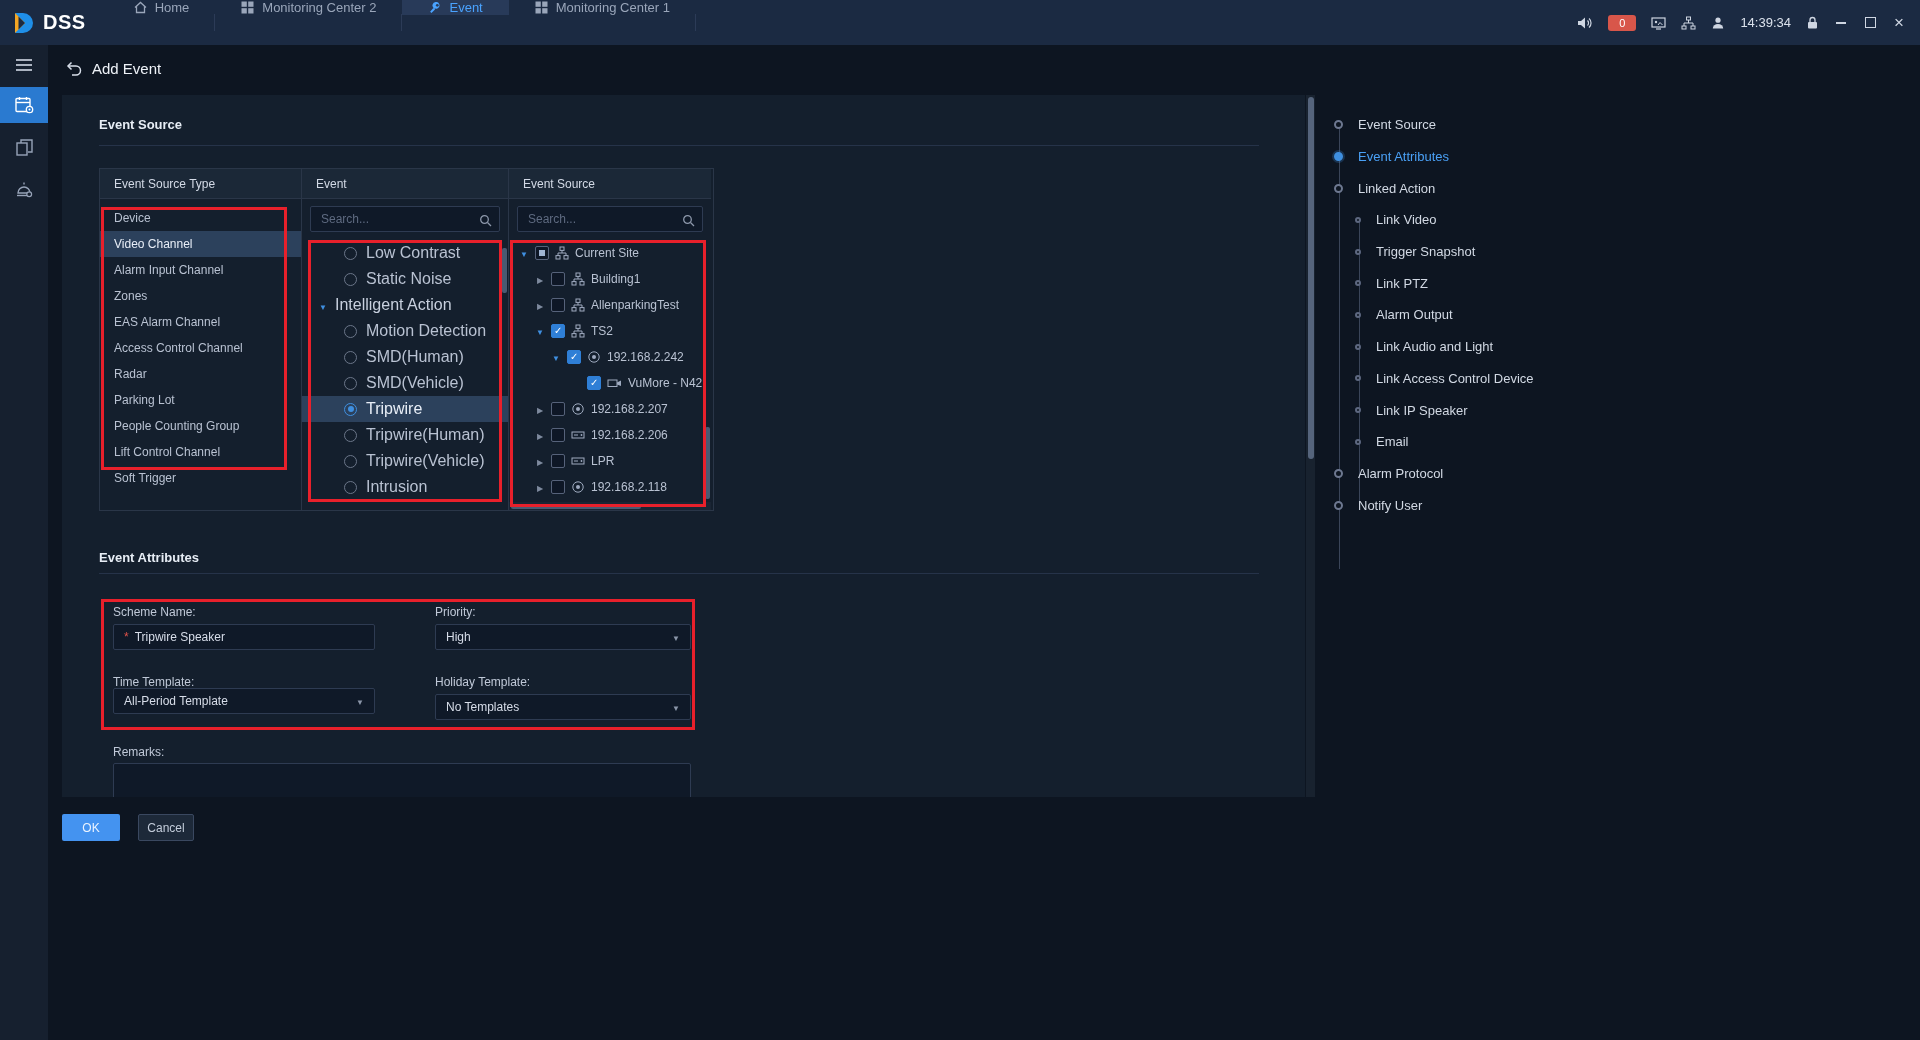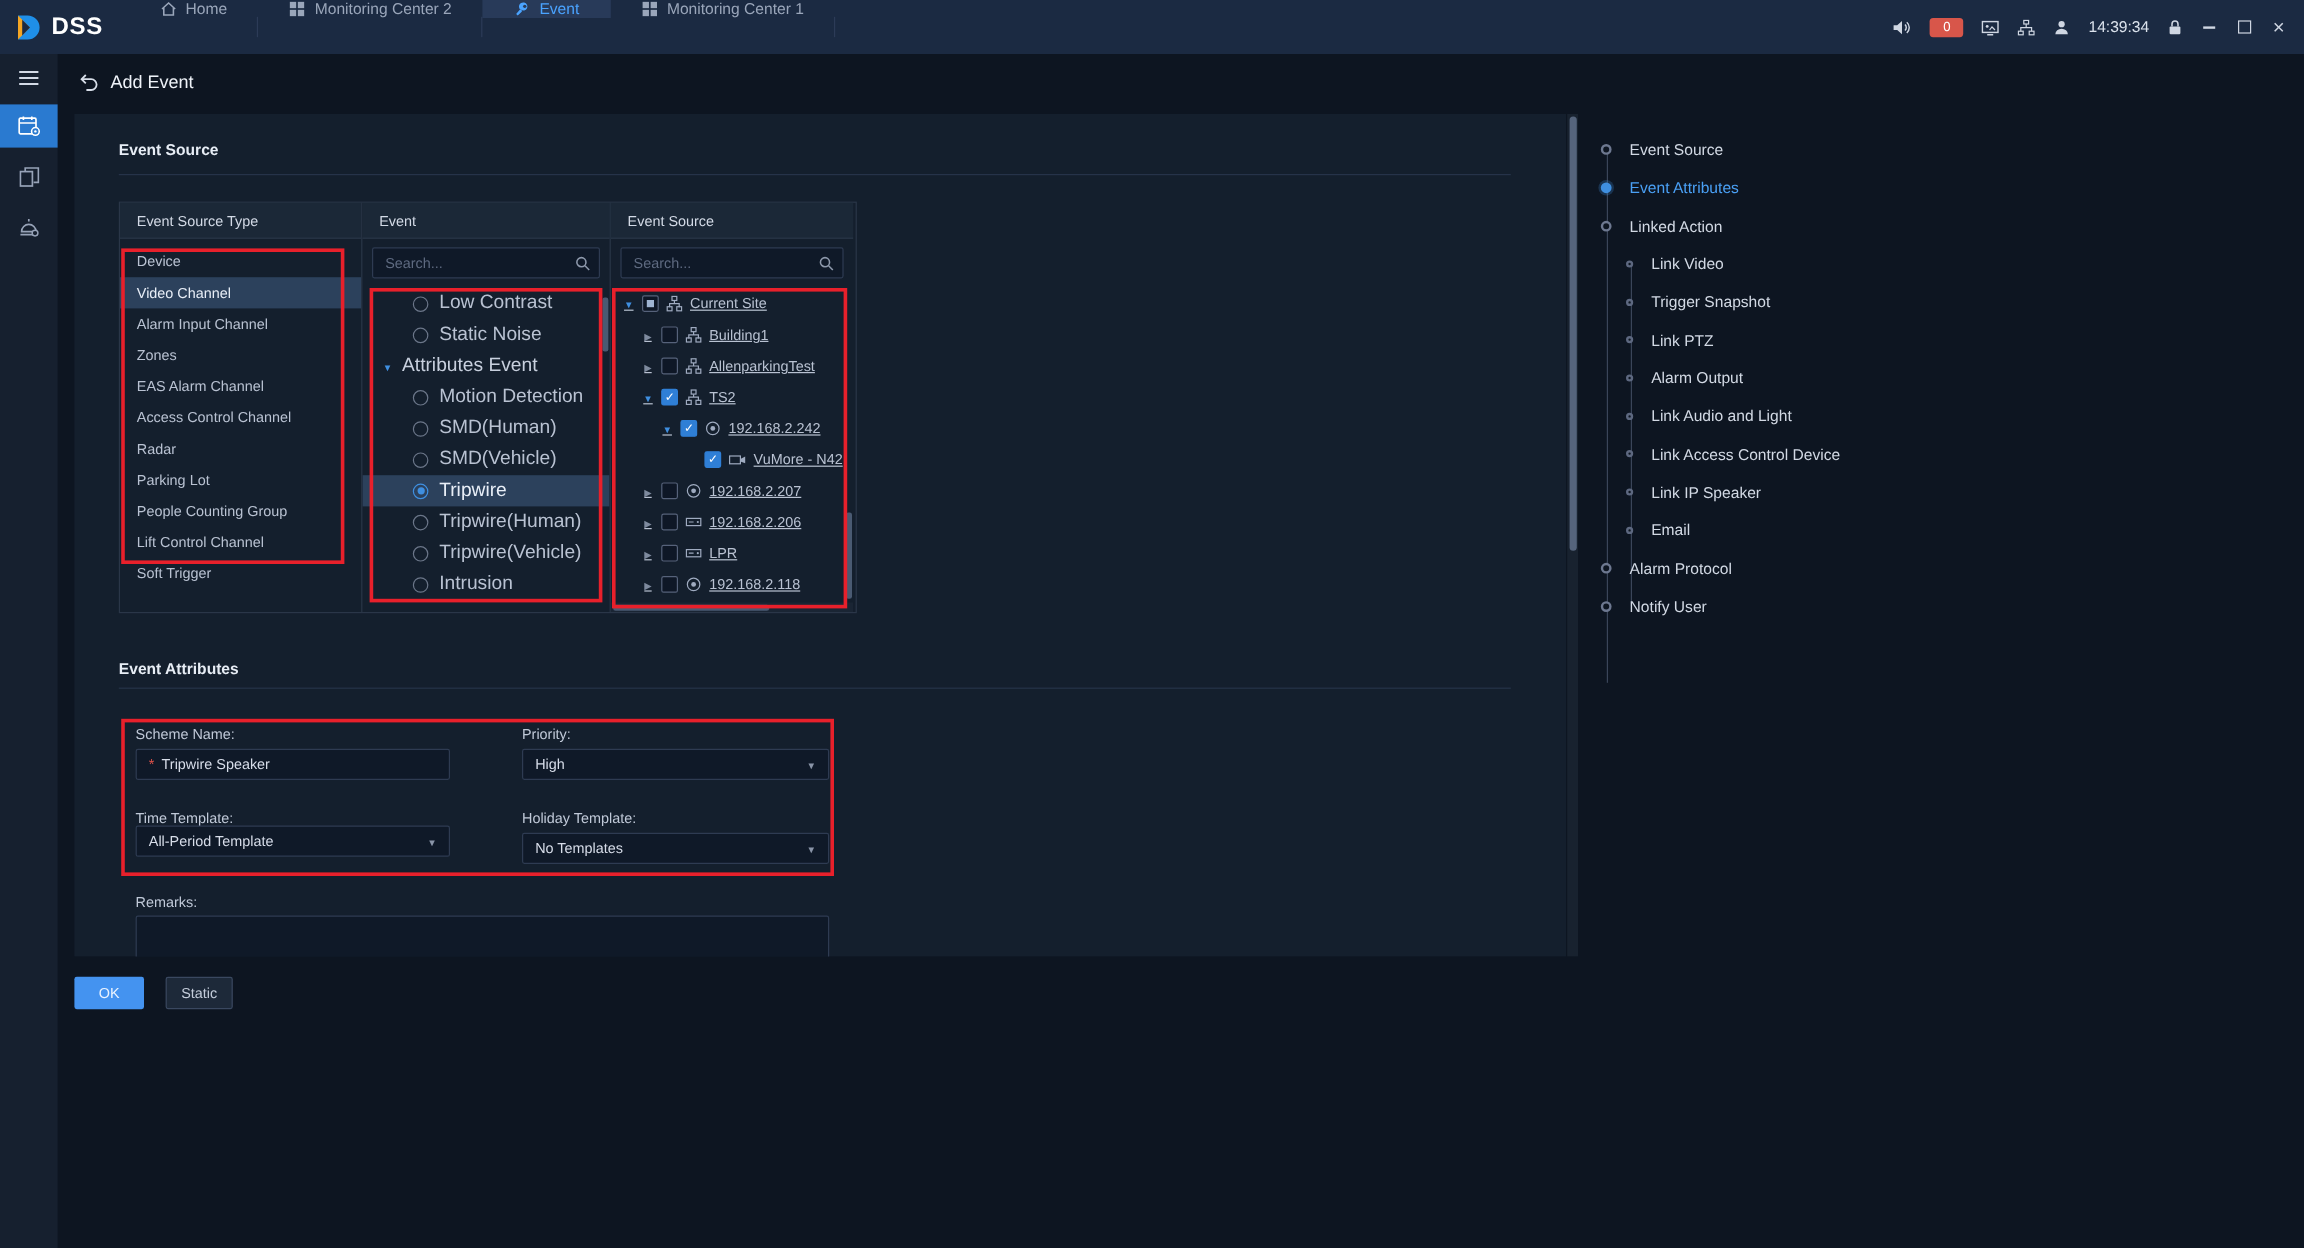--- a/index.html
+++ b/index.html
@@ -62,21 +62,21 @@
   .radio{width:13px;height:13px;border:1px solid #6b7689;border-radius:50%;flex:none;position:relative;background:transparent;}
   .event-item.selected .radio{border-color:#3f8fe0;}
   .event-item.selected .radio::after{content:"";position:absolute;inset:2.5px;background:#3f8fe0;border-radius:50%;}
 
   .tw{width:10px;flex:none;text-align:center;line-height:1;}
   .arrow-down::after{content:"▼";font-size:8px;color:#3f8fe0;}
   .arrow-right::after{content:"▶";font-size:8px;color:#7e8a9e;}
   .tw.blank::after{content:"";}
 
   .tree{margin-top:6px;}
-  .tree-item{height:26px;display:flex;align-items:center;gap:6px;font-size:12px;color:#b9c2d2;cursor:pointer;white-space:nowrap;text-decoration:underline;}
+  .tree-item{height:26px;display:flex;align-items:center;gap:6px;font-size:12px;color:#b9c2d2;cursor:pointer;white-space:nowrap;}
   .lvl0{padding-left:10px;}
   .lvl1{padding-left:26px;}
   .lvl2{padding-left:42px;}
   .lvl3{padding-left:62px;}
   .checkbox{width:14px;height:14px;border:1px solid #56627a;border-radius:2px;background:#0e1726;flex:none;position:relative;}
   .checkbox.checked{background:#2f7fd6;border-color:#2f7fd6;}
   .checkbox.checked::after{content:"✓";color:#fff;font-size:10px;position:absolute;left:2px;top:0;}
   .checkbox.partial::after{content:"";position:absolute;inset:3px;background:#9fb4d2;}
   .ticon{flex:none;display:flex;align-items:center;}
 
@@ -318,21 +318,21 @@
         <div class="event-item">
             <span class="radio"></span>
             <span>Low Contrast</span>
           </div>
         <div class="event-item">
             <span class="radio"></span>
             <span>Static Noise</span>
           </div>
         <div class="event-item group">
             <span class="tw arrow-down"></span>
-            <span>Attributes Event</span>
+            <span>Intelligent Action</span>
           </div>
         <div class="event-item">
             <span class="radio"></span>
             <span>Motion Detection</span>
           </div>
         <div class="event-item">
             <span class="radio"></span>
             <span>SMD(Human)</span>
           </div>
         <div class="event-item">
@@ -530,21 +530,21 @@
 
   <div class="field-label" style="left:51px;top:650px;">Remarks:</div>
   <div class="remarks-area" style="left:51px;top:668px;width:578px;height:44px;"></div>
 </main>
 
 <div class="v-scrollbar">
     <div class="thumb"></div>
   </div>
 
 <div class="btn btn-ok">OK</div>
-<div class="btn btn-cancel">Static</div>
+<div class="btn btn-cancel">Cancel</div>
 
 <nav class="stepnav">
   <div class="subline"></div>
   <div class="step main">
       <span class="dot"></span>
       <span class="slabel">Event Source</span>
     </div>
   <div class="step main active">
       <span class="dot"></span>
       <span class="slabel">Event Attributes</span>

